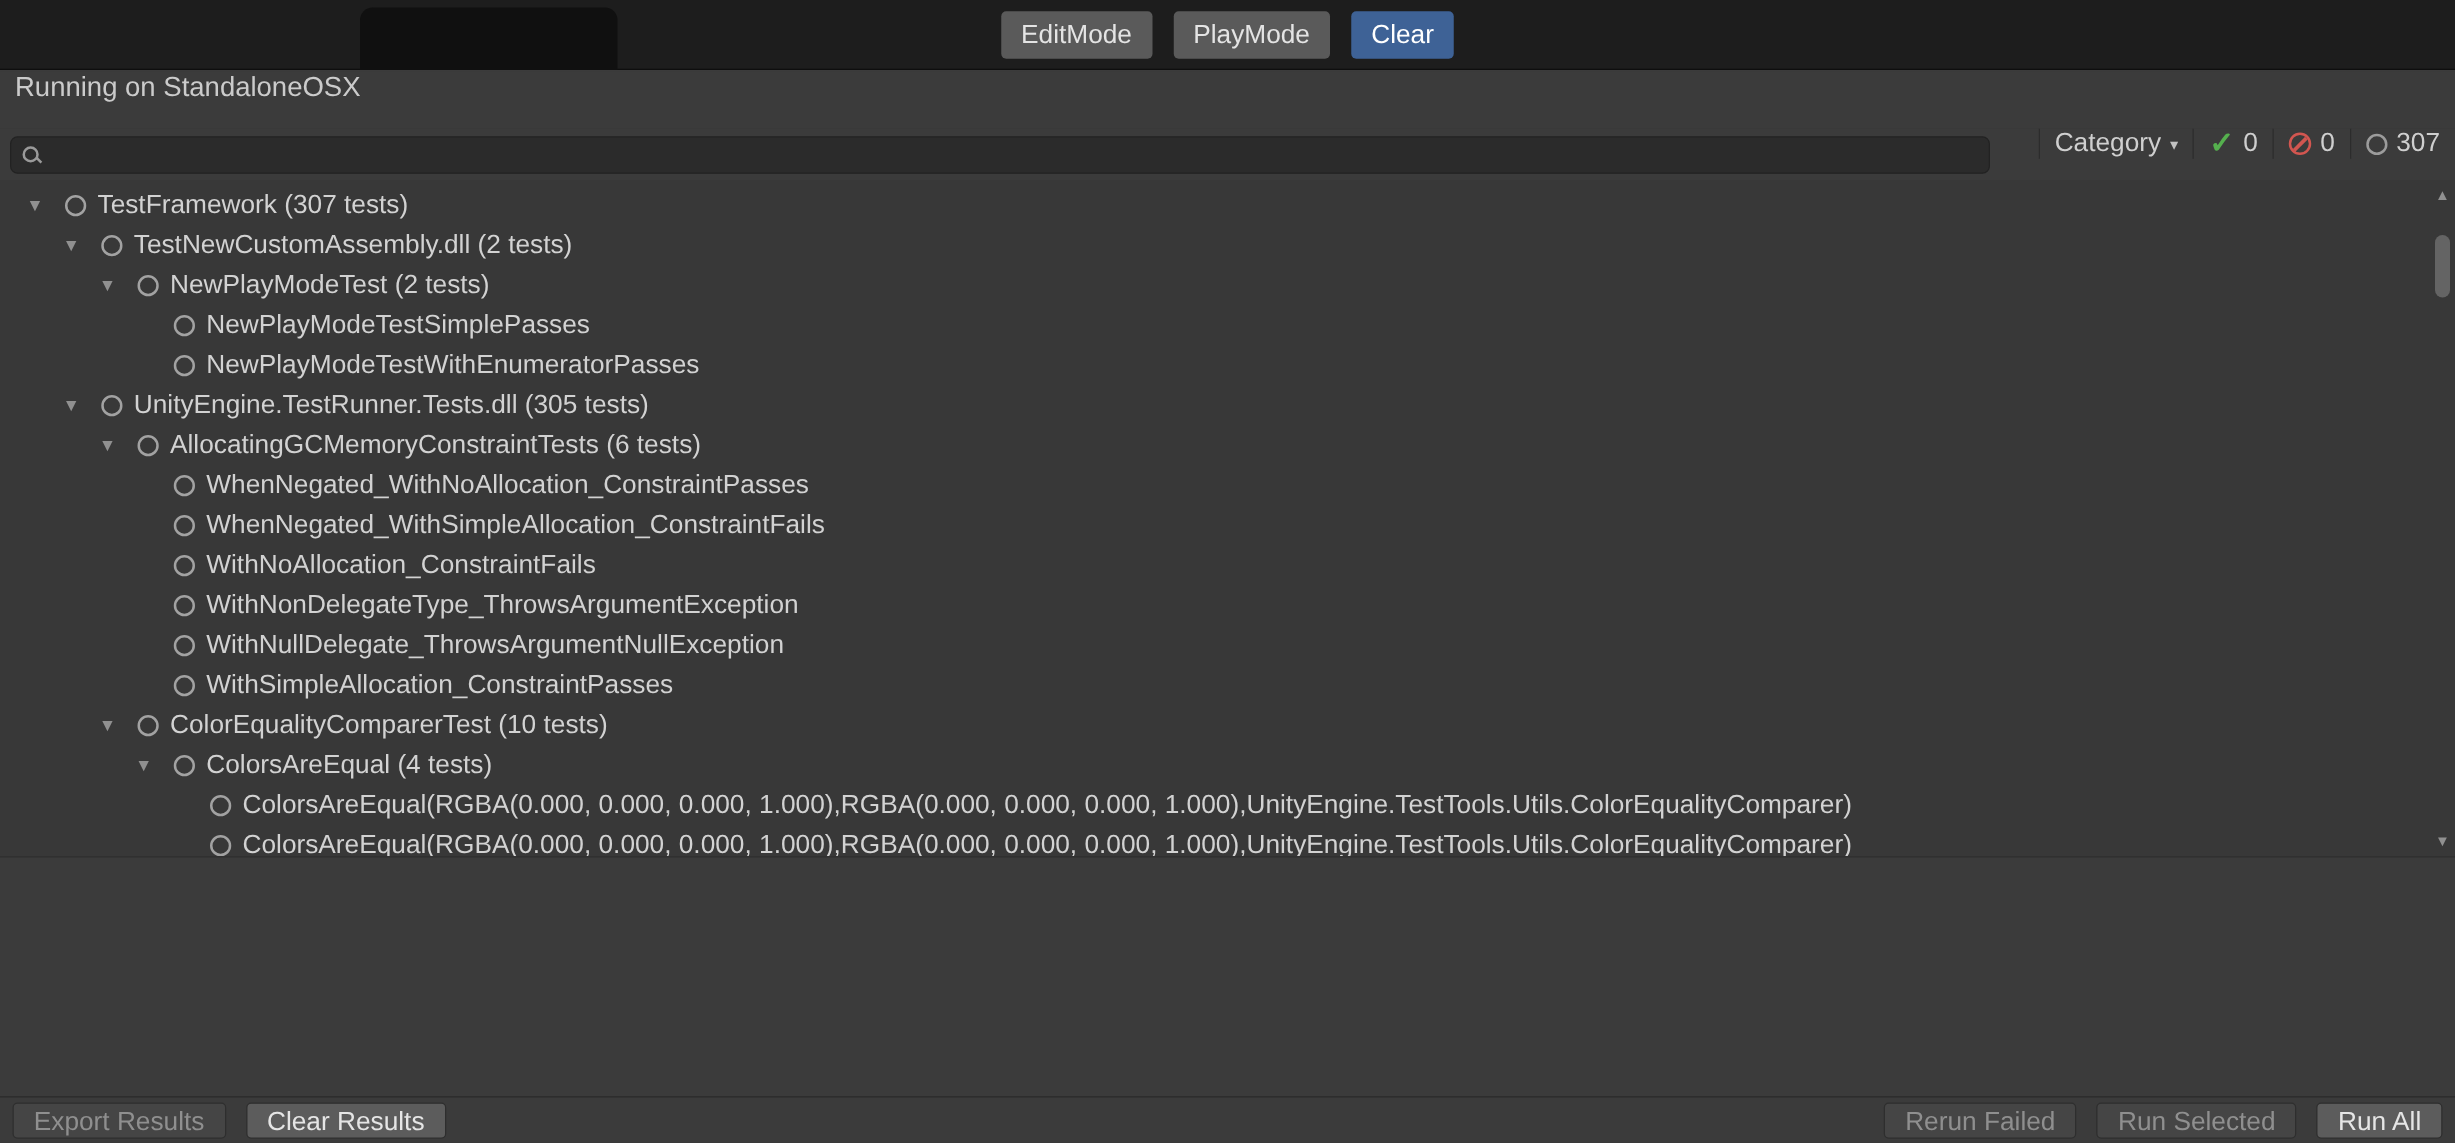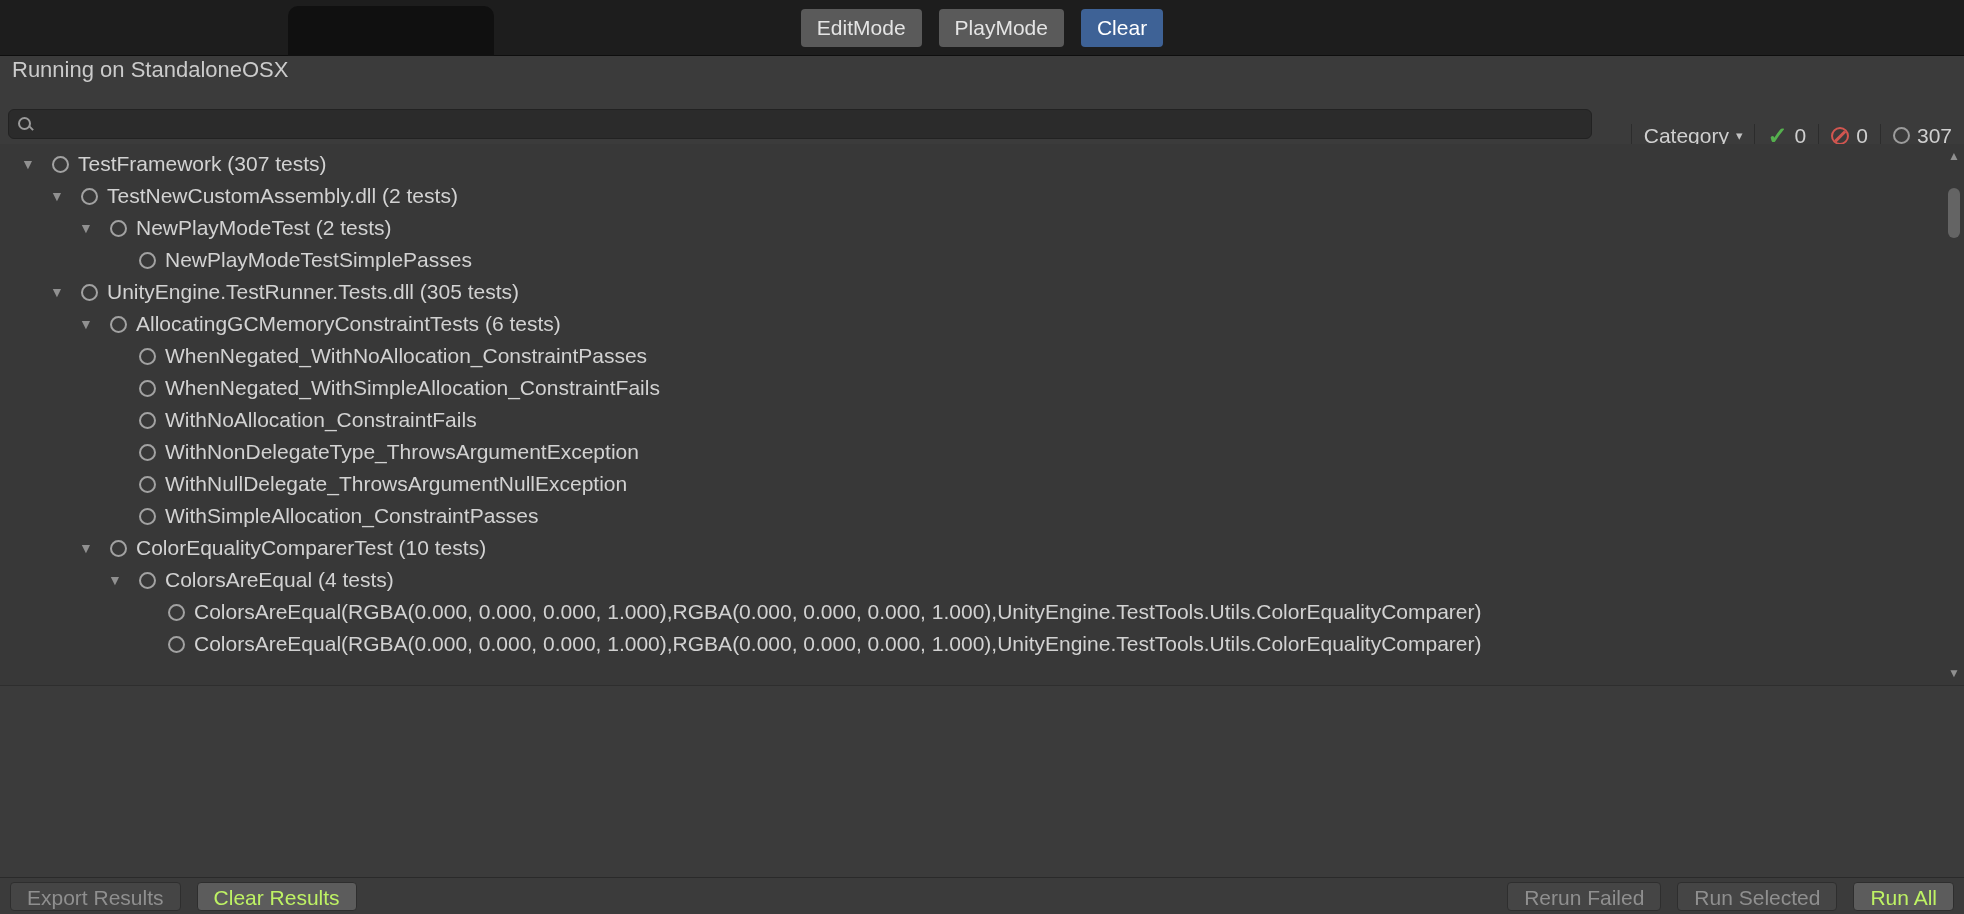--- a/index.html
+++ b/index.html
@@ -23,21 +23,21 @@
   .status-row { position:absolute; top:57px; left:0; width:100%; height:46px; background:#3b3b3b; display:flex; align-items:flex-start; padding-left:12px; }
   .status-text { font-size:22px; color:#cbcbcb; }
 
   
   .toolbar { position:absolute; top:103px; left:0; width:100%; height:41px; background:#3b3b3b; }
   .search-field { position:absolute; left:8px; top:6px; width:1584px; height:30px; background:#2b2b2b; border:1px solid #222222; border-radius:6px; display:flex; align-items:center; padding-left:8px; }
   .search-icon { width:18px; height:18px; position:relative; flex:none; }
   .search-icon::before { content:''; position:absolute; left:1px; top:2px; width:9px; height:9px; border:2px solid #9a9a9a; border-radius:50%; }
   .search-icon::after { content:''; position:absolute; left:11px; top:12px; width:6px; height:2px; background:#9a9a9a; transform:rotate(45deg); }
   .search-input { flex:1; background:transparent; border:none; outline:none; color:#d2d2d2; font-size:20px; font-family:inherit; padding:0 8px; }
-  .filter-group { position:absolute; right:0; top:12px; height:41px; display:flex; align-items:center; }
+  .filter-group { position:absolute; right:0; top:0; height:41px; display:flex; align-items:flex-start; }
   .seg { display:flex; align-items:center; border-left:1px solid #2c2c2c; padding:0 12px; gap:7px; }
   .seg-label { font-size:21px; color:#cfcfcf; }
   .dd-arrow { font-size:13px; color:#c2c2c2; }
   .check-icon { color:var(--passed-green); font-size:24px; font-weight:bold; line-height:1; }
   .failed-icon { position:relative; width:18px; height:18px; flex:none; }
   .failed-icon::before { content:''; position:absolute; inset:0; border:2.5px solid var(--failed-red); border-radius:50%; }
   .failed-icon::after { content:''; position:absolute; left:2px; top:8px; width:14px; height:2.5px; background:var(--failed-red); transform:rotate(-45deg); }
   .ring-icon { width:17px; height:17px; border:2px solid var(--notrun-gray); border-radius:50%; flex:none; }
 
   
@@ -54,21 +54,21 @@
   .sb-arrow.up { top:2px; }
   .sb-arrow.down { bottom:2px; }
   .sb-thumb { position:absolute; left:4px; top:44px; width:12px; height:50px; background:#646464; border-radius:6px; }
 
   
   .detail-pane { position:absolute; top:685px; left:0; width:100%; height:192px; background:#3b3b3b; border-top:1px solid #2e2e2e; }
 
   
   .footer { position:absolute; bottom:0; left:0; width:100%; height:37px; background:#3b3b3b; border-top:1px solid #2a2a2a; display:flex; align-items:center; justify-content:space-between; padding:0 10px;text-align:center; }
   .footer-left, .footer-right { display:flex; gap:16px; }
-  .footer-btn { height:29px; line-height:29px; padding:0 16px; border-radius:4px; background:#5c5c5c; color:#bef264; font-size:21px; border:1px solid #2e2e2e; cursor:default; }
+  .footer-btn { height:29px; line-height:29px; padding:0 16px; border-radius:4px; background:#5c5c5c; color:#e5e5e5; font-size:21px; border:1px solid #2e2e2e; cursor:default; }
   .footer-btn.disabled { background:#454545; color:#8f8f8f; }
 </style>
 </head>
 <body>
 
 <div class="topbar">
   <div class="window-tab"></div>
   <div class="mode-tabs" id="mode-tabs">
       <div class="mode-tab">EditMode</div>
       <div class="mode-tab">PlayMode</div>
@@ -120,20 +120,25 @@
       <div class="tree-row" style="padding-left: 70px;">
         <span class="foldout">▼</span>
         <span class="status-circle"></span>
         <span class="tree-label">NewPlayModeTest (2 tests)</span>
       </div>
       <div class="tree-row" style="padding-left: 99px;">
         <span class="foldout"></span>
         <span class="status-circle"></span>
         <span class="tree-label">NewPlayModeTestSimplePasses</span>
       </div>
+      <div class="tree-row" style="padding-left: 99px;">
+        <span class="foldout"></span>
+        <span class="status-circle"></span>
+        <span class="tree-label">NewPlayModeTestWithEnumeratorPasses</span>
+      </div>
       <div class="tree-row" style="padding-left: 41px;">
         <span class="foldout">▼</span>
         <span class="status-circle"></span>
         <span class="tree-label">UnityEngine.TestRunner.Tests.dll (305 tests)</span>
       </div>
       <div class="tree-row" style="padding-left: 70px;">
         <span class="foldout">▼</span>
         <span class="status-circle"></span>
         <span class="tree-label">AllocatingGCMemoryConstraintTests (6 tests)</span>
       </div>

